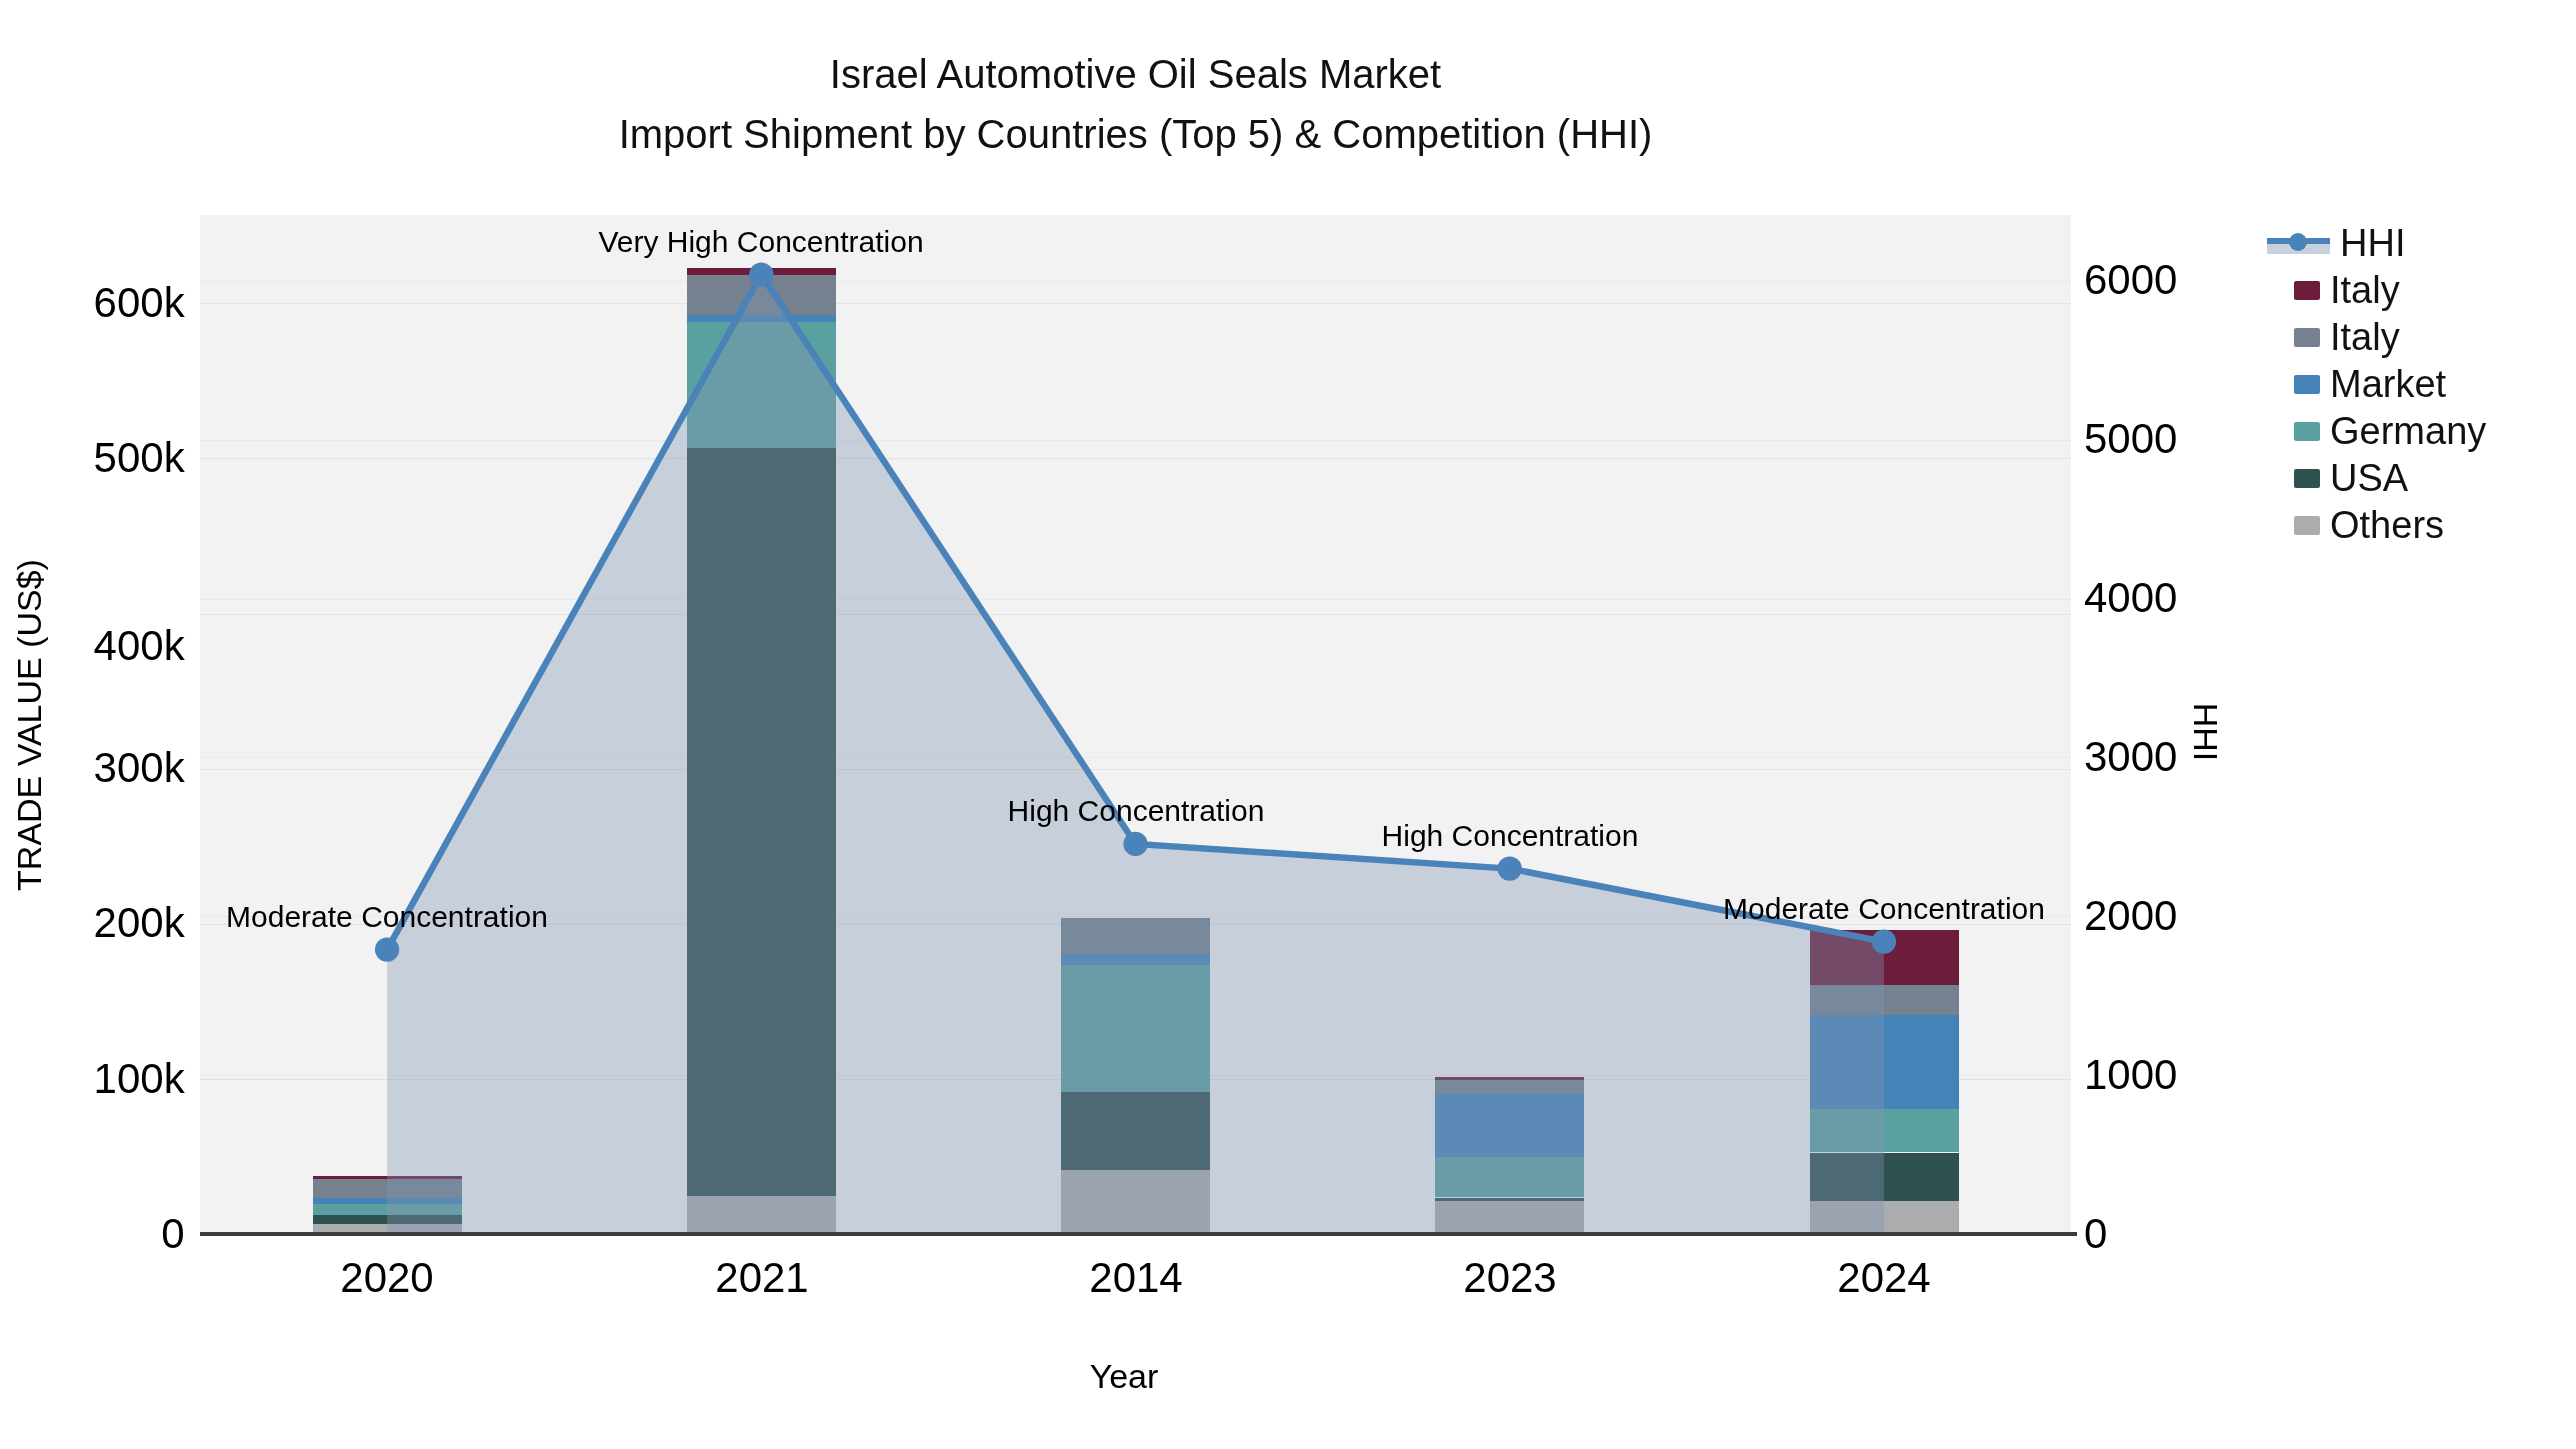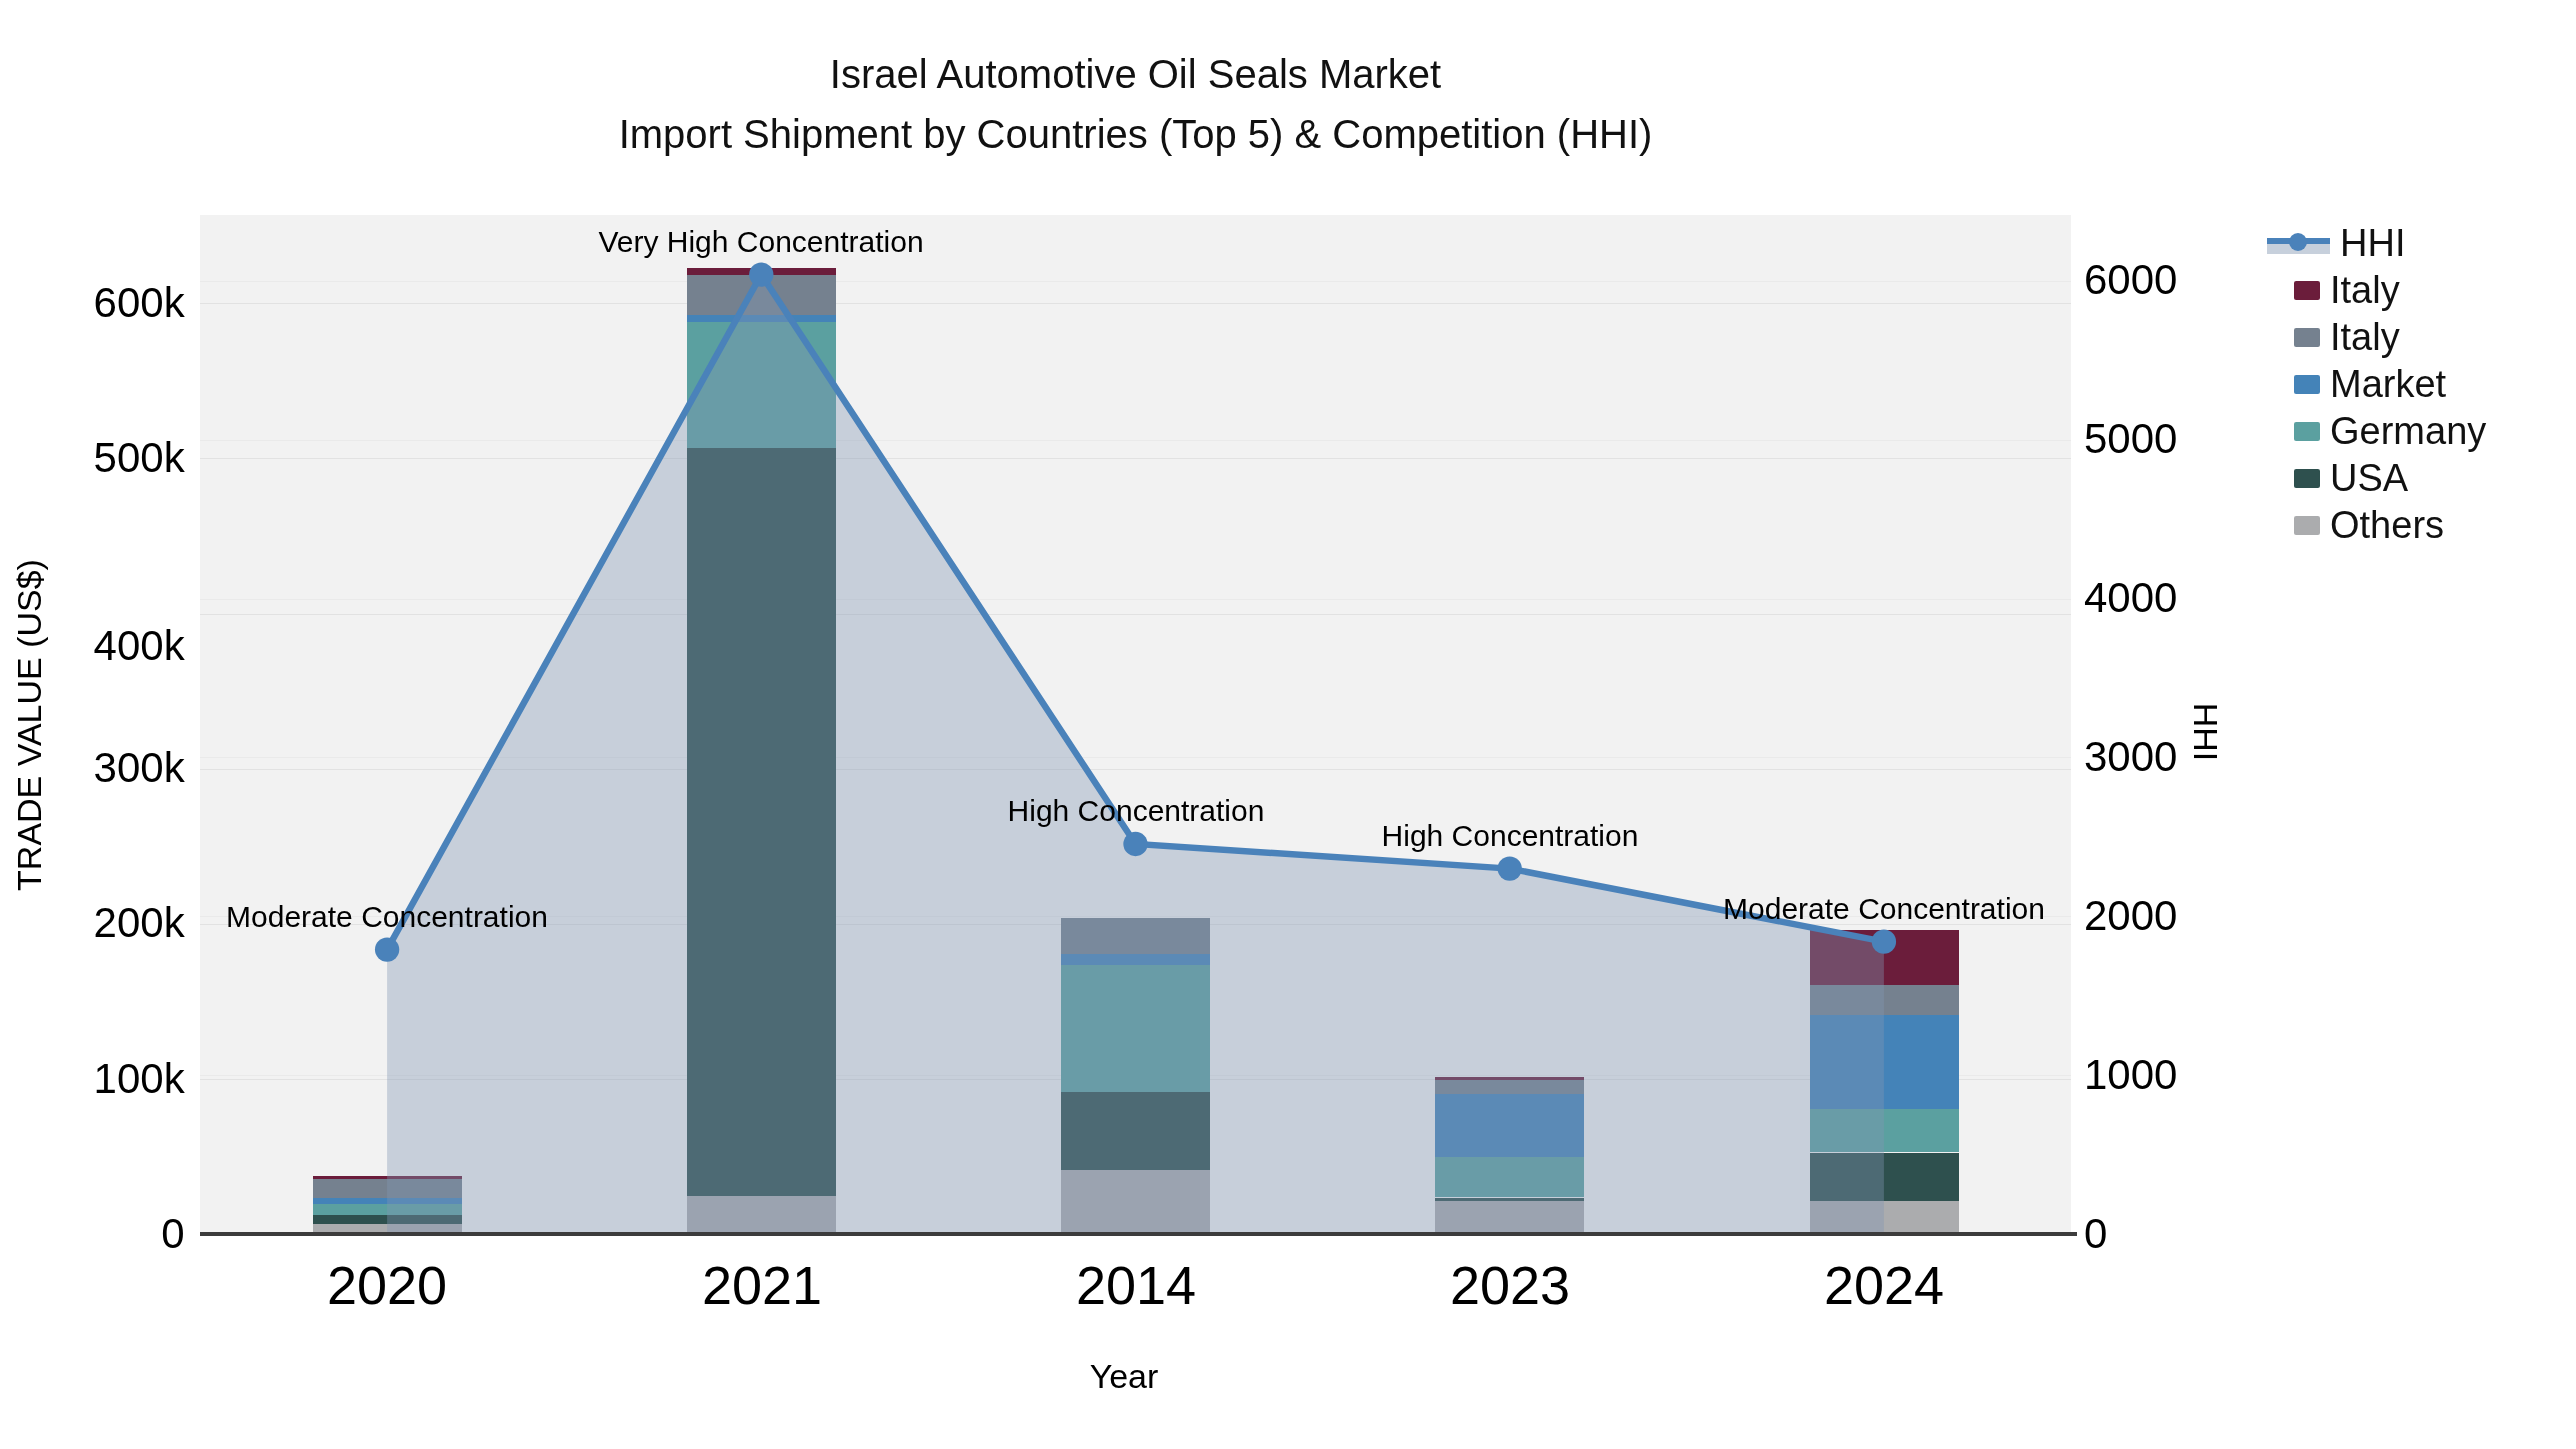--- a/index.html
+++ b/index.html
@@ -9,21 +9,21 @@
   .title-line{font-size:40px;line-height:60px;}
   #plot{position:absolute;left:200px;top:215px;width:1871px;height:1019px;background:#f2f2f2;}
   .gridline{position:absolute;left:0;width:100%;height:1.4px;}
   .grid-left{background:#e2e2e2;}
   .grid-right{background:#eaeaea;}
   .bar-seg{position:absolute;}
   #overlay-svg{position:absolute;left:0;top:0;}
   .axis-line{position:absolute;left:200px;top:1232px;width:1877px;height:3.6px;background:#3c3c3c;}
   .ytick{position:absolute;font-size:42px;color:#000;transform:translateY(-50%);}
   .ytick.left{text-align:right;width:179px;}
-  .xtick{position:absolute;font-size:54px;color:#000;transform:translateX(-50%);top:1254px;}
+  .xtick{position:absolute;font-size:42px;color:#000;transform:translateX(-50%);top:1254px;}
   .annotation{position:absolute;font-size:30px;color:#000;white-space:nowrap;transform:translate(-50%,-50%);}
   .axis-title{position:absolute;font-size:34px;color:#000;white-space:nowrap;}
   #ylabel-left{left:29px;top:725px;transform:translate(-50%,-50%) rotate(-90deg);}
   #ylabel-right{left:2205px;top:732px;transform:translate(-50%,-50%) rotate(90deg);}
   #xlabel{left:1124px;top:1357px;transform:translateX(-50%);}
   #legend{position:absolute;left:2267px;top:220px;}
   .legend-row{display:flex;align-items:center;height:47px;cursor:pointer;}
   .legend-swatch{width:26px;height:19.3px;border-radius:2.1px;margin:0 10px 0 27px;flex:0 0 auto;}
   .legend-label{font-size:38px;color:#111;}
   .hhi-swatch{position:relative;width:63px;height:21.5px;margin:0 10px 0 0;flex:0 0 auto;}

